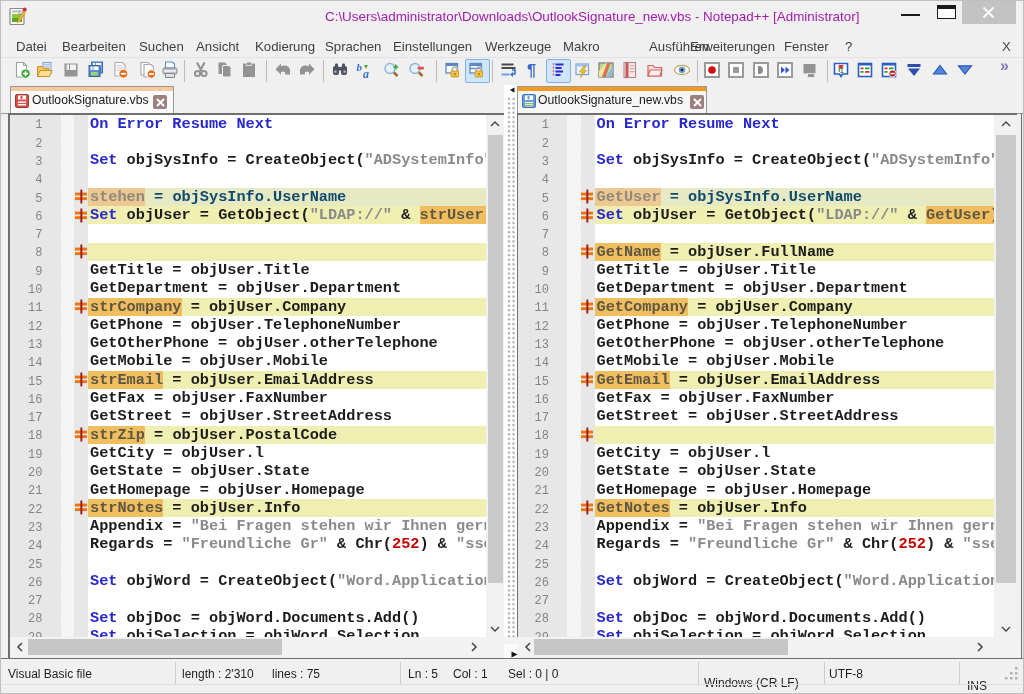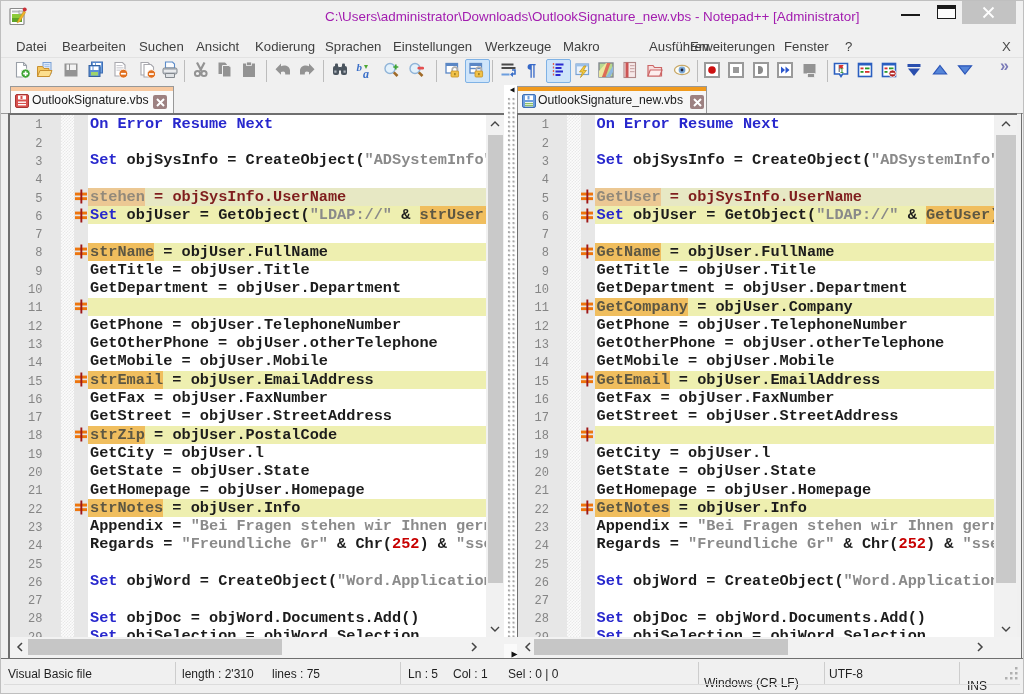--- a/index.html
+++ b/index.html
@@ -1,21 +1,21 @@
 <!DOCTYPE html>
 <html><head><meta charset="utf-8"><style>
 html,body{margin:0;padding:0;}
 #win{position:relative;width:1024px;height:694px;background:#f0f0f0;font-family:"Liberation Sans",sans-serif;overflow:hidden;}
 .abs{position:absolute;}
 .code{font-family:"Liberation Mono",monospace;font-weight:bold;font-size:15.25px;line-height:18.3px;white-space:pre;}
 .num{font-family:"Liberation Mono",monospace;font-size:12px;line-height:18.3px;color:#858585;text-align:right;}
 .k{color:#2727cd;}
 .s{color:#8a8a8a;}
 .n{color:#c80000;}
-.dim{color:#7f1d1d;}
+.dim{color:#0c4a6e;}
 .w{background:#f0be5e;color:#5d5743;}
 .wfirst{margin-left:-2px;padding-left:2px;}
 .w5{background:#ecc893;color:#92897a;}
 .hatch{background-color:#fcfcfc;background-image:linear-gradient(45deg,#e9e9e9 25%,transparent 25%,transparent 75%,#e9e9e9 75%),linear-gradient(45deg,#e9e9e9 25%,transparent 25%,transparent 75%,#e9e9e9 75%);background-size:3px 3px;background-position:0 0,1.5px 1.5px;}
 .splitter{background-image:radial-gradient(circle at 2px 2px,#a6a6a6 1px,transparent 1.4px);background-size:4.6px 4.6px;}
 .menuitem{position:absolute;top:0;font-size:13.2px;color:#3f3f3f;}
 .sbtext{position:absolute;top:0;font-size:12px;color:#1f1f1f;}
 .sep{position:absolute;top:60px;width:1px;height:22px;background:#bcbcbc;}
 .ssep{position:absolute;top:3px;width:1px;height:22px;background:#cdcdcd;}
 .tb{position:absolute;top:61px;width:18px;height:18px;}
@@ -322,24 +322,24 @@
 <div class="hatch abs" style="left:60.5px;top:114.5px;width:13.5px;height:522.5px;"></div>
 <div class="abs" style="left:74px;top:114.5px;width:14px;height:522.5px;background:#e7e7e7;"></div>
 <div class="abs" style="left:88px;top:114.5px;width:398px;height:522.5px;background:#ffffff;overflow:hidden;">
 <div class="code abs" style="left:2px;top:0.0px;"><span class="k">On Error Resume Next</span></div>
 <div class="code abs" style="left:2px;top:36.6px;"><span class="k">Set</span><span style="color:#1c1c1c"> objSysInfo = CreateObject(</span><span class="s">"ADSystemInfo"</span></div>
 <div class="abs" style="left:0;top:73.2px;width:100%;height:18.3px;background:#e7e8c4;"></div>
 <div class="code abs" style="left:2px;top:73.2px;"><span class="w5 wfirst">stehen</span><span class="dim"> = objSysInfo.UserName</span></div>
 <div class="abs" style="left:0;top:91.5px;width:100%;height:18.3px;background:#eeefb0;"></div>
 <div class="code abs" style="left:2px;top:91.5px;"><span class="k">Set</span><span style="color:#1c1c1c"> objUser = GetObject(</span><span class="s">"LDAP://"</span><span style="color:#1c1c1c"> &amp; </span><span class="w">strUser)</span></div>
 <div class="abs" style="left:0;top:128.1px;width:100%;height:18.3px;background:#eeefb0;"></div>
-<div class="code abs" style="left:2px;top:128.1px;"><span class="w wfirst">strName</span><span style="color:#1c1c1c"> = objUser.FullName</span></div>
 <div class="code abs" style="left:2px;top:146.4px;"><span style="color:#1c1c1c">GetTitle = objUser.Title</span></div>
 <div class="code abs" style="left:2px;top:164.7px;"><span style="color:#1c1c1c">GetDepartment = objUser.Department</span></div>
 <div class="abs" style="left:0;top:183.0px;width:100%;height:18.3px;background:#eeefb0;"></div>
+<div class="code abs" style="left:2px;top:183.0px;"><span class="w wfirst">strCompany</span><span style="color:#1c1c1c"> = objUser.Company</span></div>
 <div class="code abs" style="left:2px;top:201.3px;"><span style="color:#1c1c1c">GetPhone = objUser.TelephoneNumber</span></div>
 <div class="code abs" style="left:2px;top:219.6px;"><span style="color:#1c1c1c">GetOtherPhone = objUser.otherTelephone</span></div>
 <div class="code abs" style="left:2px;top:237.9px;"><span style="color:#1c1c1c">GetMobile = objUser.Mobile</span></div>
 <div class="abs" style="left:0;top:256.2px;width:100%;height:18.3px;background:#eeefb0;"></div>
 <div class="code abs" style="left:2px;top:256.2px;"><span class="w wfirst">strEmail</span><span style="color:#1c1c1c"> = objUser.EmailAddress</span></div>
 <div class="code abs" style="left:2px;top:274.5px;"><span style="color:#1c1c1c">GetFax = objUser.FaxNumber</span></div>
 <div class="code abs" style="left:2px;top:292.8px;"><span style="color:#1c1c1c">GetStreet = objUser.StreetAddress</span></div>
 <div class="abs" style="left:0;top:311.1px;width:100%;height:18.3px;background:#eeefb0;"></div>
 <div class="code abs" style="left:2px;top:311.1px;"><span class="w wfirst">strZip</span><span style="color:#1c1c1c"> = objUser.PostalCode</span></div>
 <div class="code abs" style="left:2px;top:329.4px;"><span style="color:#1c1c1c">GetCity = objUser.l</span></div>

